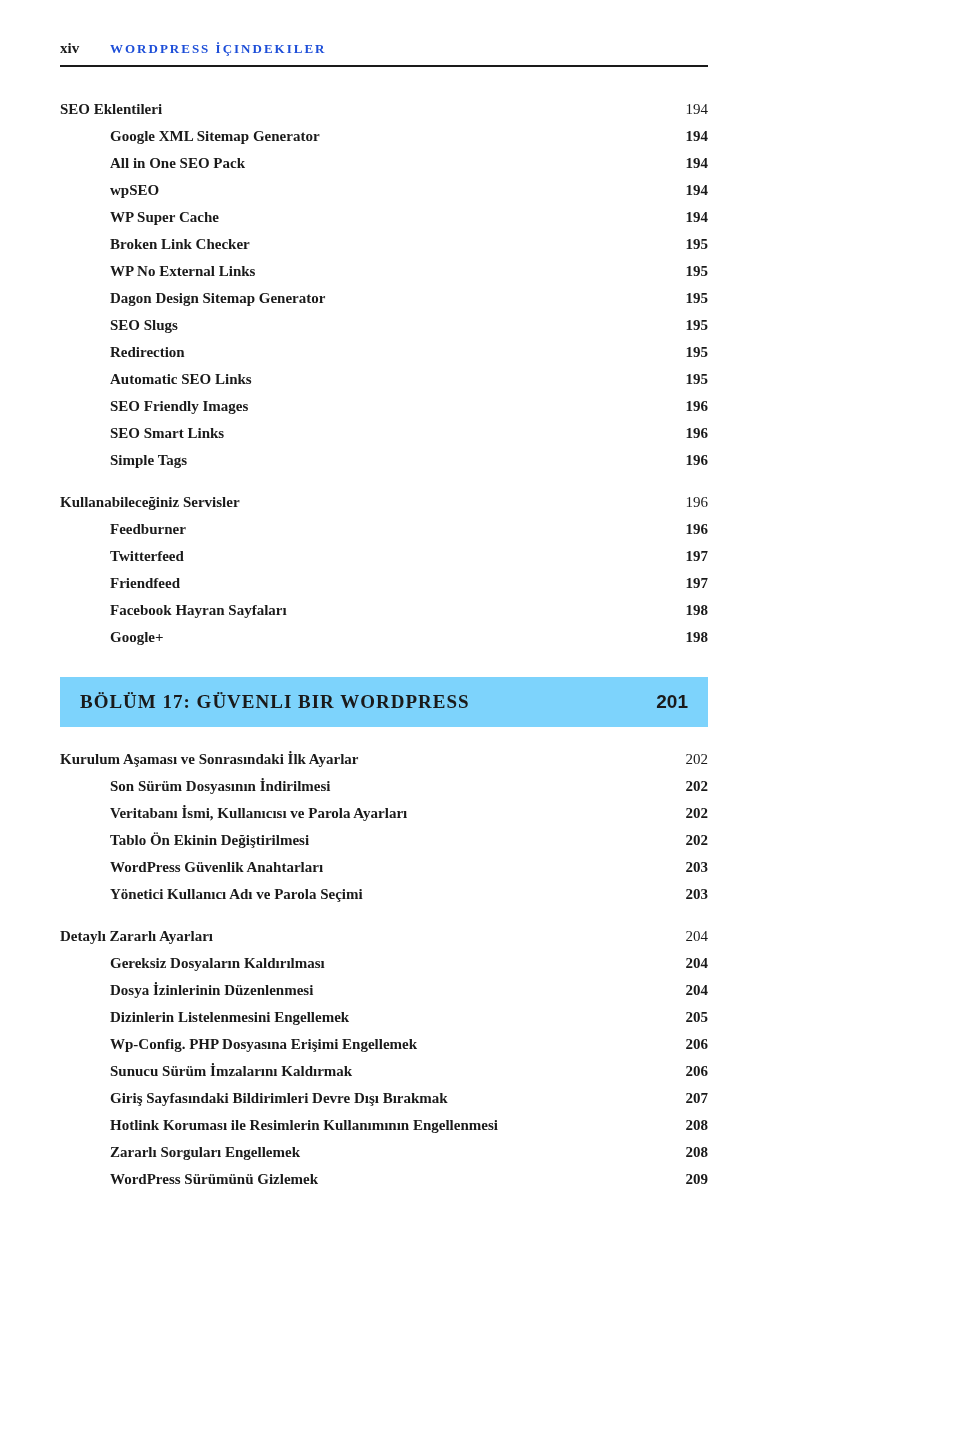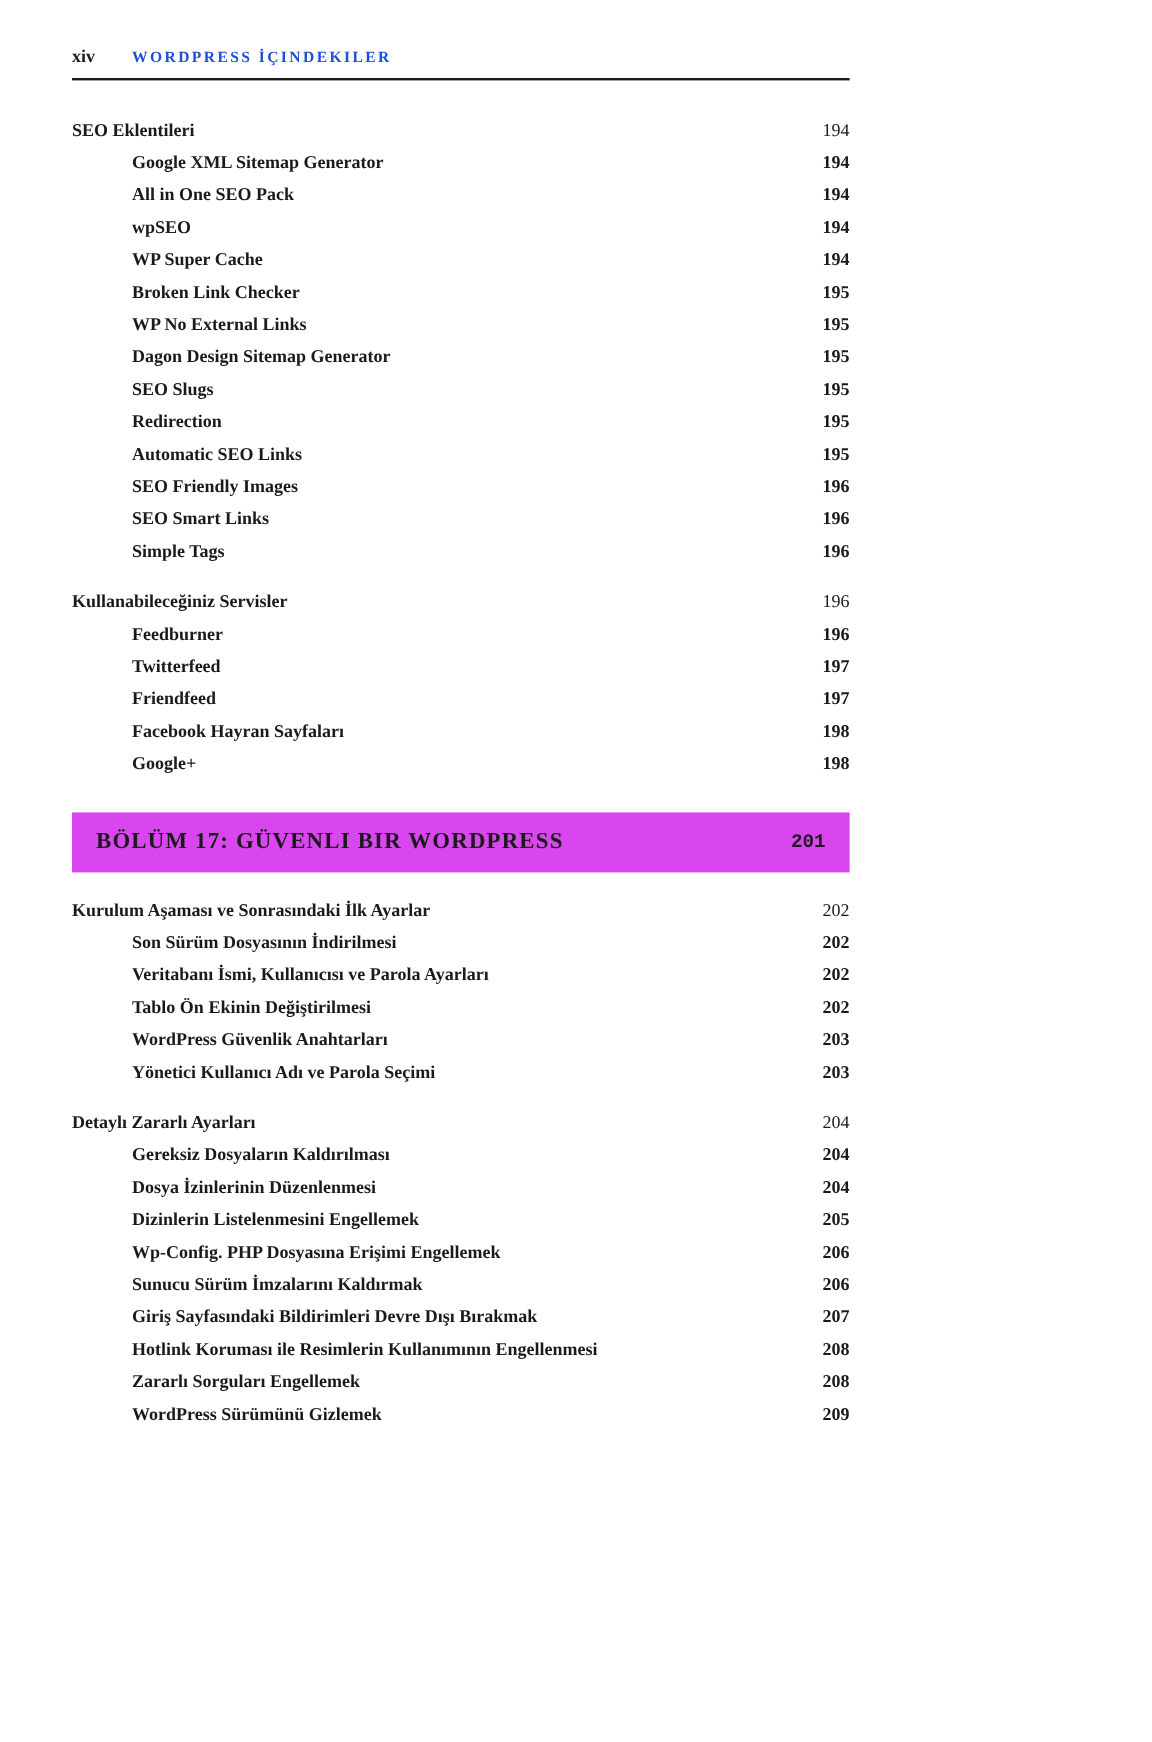--- a/index.html
+++ b/index.html
@@ -83,41 +83,41 @@
     }
 
     .toc-page {
       color: #1a1a1a;
       font-size: 15px;
       min-width: 30px;
       text-align: right;
     }
 
     .chapter-header {
-      background: #d946ef;
+      background: #7dd3fc;
       padding: 14px 20px;
       margin: 28px 0 20px 0;
       display: flex;
       justify-content: space-between;
       align-items: center;
     }
 
     .chapter-header-title {
       font-family: Georgia, serif;
       font-size: 19px;
       font-weight: bold;
       color: #1a1a1a;
       text-transform: uppercase;
       letter-spacing: 1px;
       font-variant: small-caps;
     }
 
     .chapter-header-page {
-      font-family: Liberation Mono, monospace;
-      font-size: 16px;
+      font-family: Liberation Sans, sans-serif;
+      font-size: 19px;
       font-weight: bold;
       color: #1a1a1a;
     }
 
     .spacer {
       height: 12px;
     }
   </style>
 </head>
 <body>

